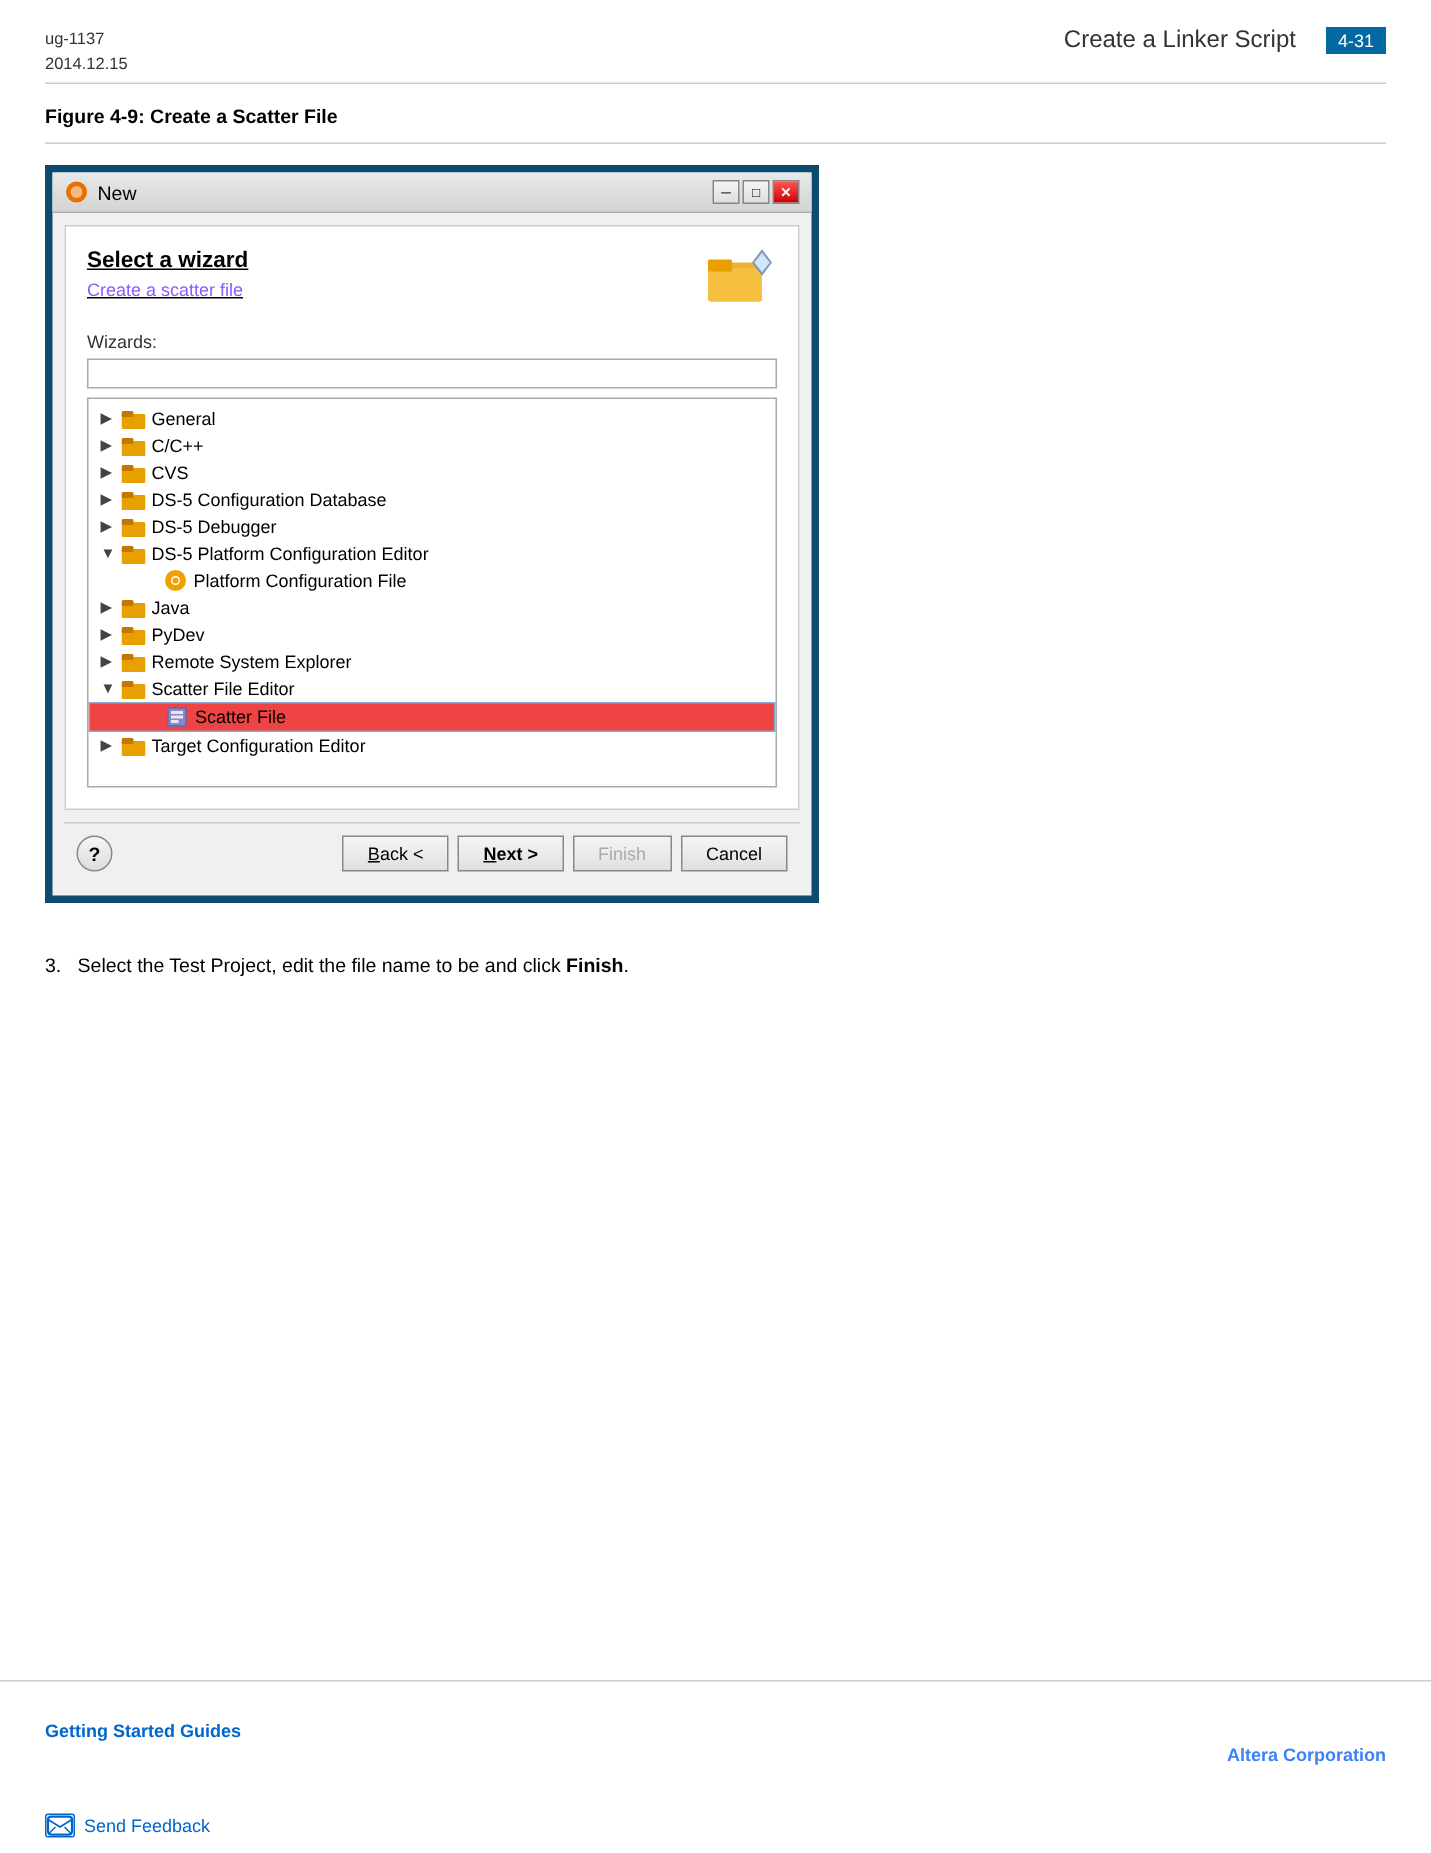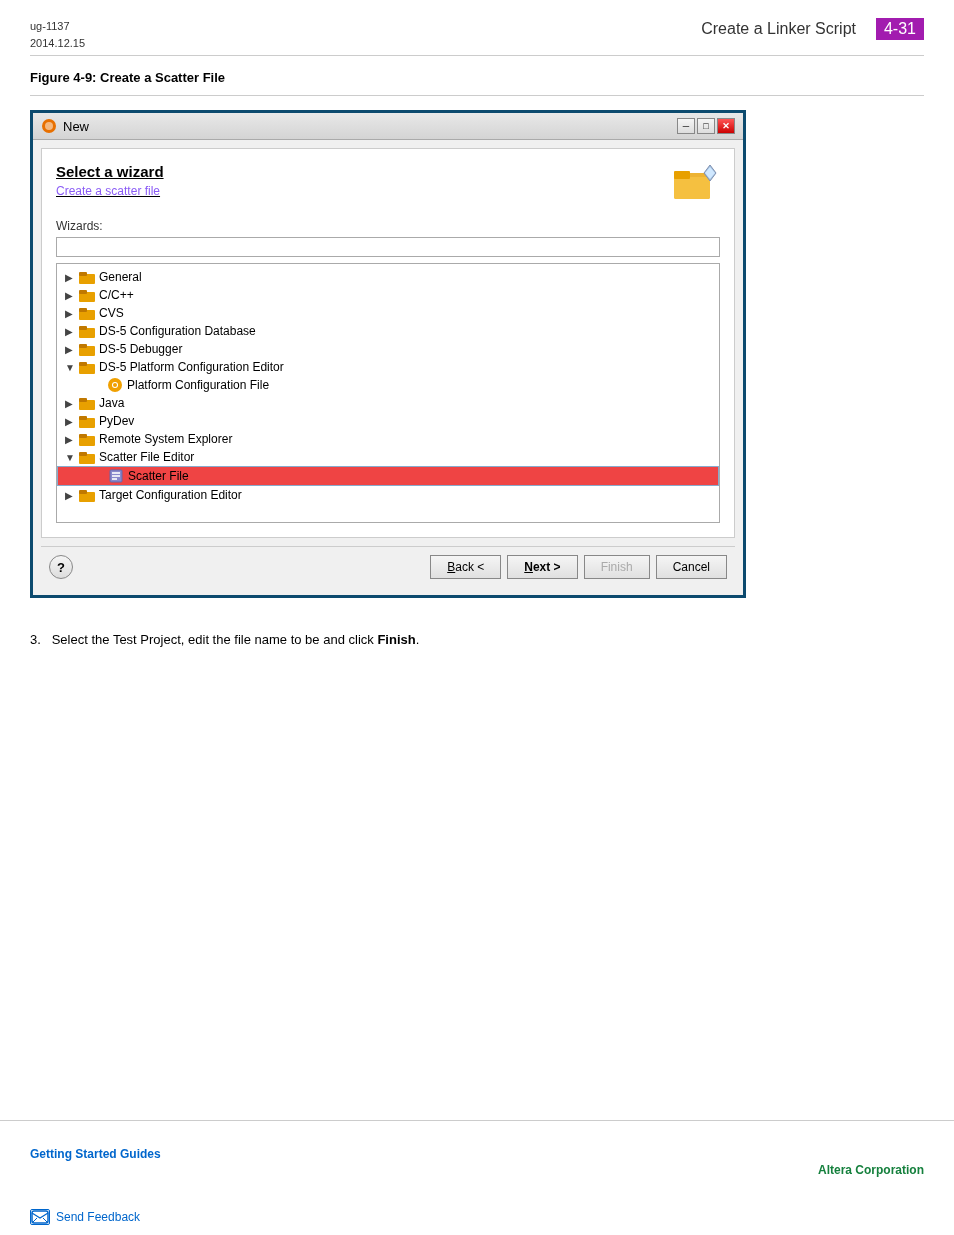--- a/index.html
+++ b/index.html
@@ -28,46 +28,46 @@
       display: flex;
       align-items: center;
       gap: 20px;
       font-size: 12px;
     }
     .page-title-right {
       font-size: 16px;
       color: #333;
     }
     .page-number-badge {
-      background: #a21caf;
+      background: #0369a1;
       color: #fff;
-      font-size: 16px;
+      font-size: 12px;
       padding: 2px 8px;
     }
 
     
     .divider {
       border: none;
       border-top: 1px solid #ccc;
       margin: 0 30px;
     }
 
     
     .figure-caption {
       padding: 14px 30px 10px 30px;
       font-size: 13px;
       font-weight: bold;
     }
 
     
     .dialog-container {
       margin: 0 30px 20px 30px;
-      border: 3px solid #0c4a6e;
+      border: 5px solid #0c4a6e;
       background: #f0f0f0;
-      width: 716px;
+      width: 516px;
     }
 
     
     .dialog-titlebar {
       background: linear-gradient(to bottom, #e8e8e8, #d4d4d4);
       border-bottom: 1px solid #aaa;
       padding: 5px 8px;
       display: flex;
       align-items: center;
       justify-content: space-between;
@@ -249,21 +249,21 @@
       align-items: center;
     }
     .footer-left {
       color: #0066cc;
       font-size: 12px;
       font-weight: bold;
     }
     .footer-right {
       font-size: 12px;
       font-weight: bold;
-      color: #15803d;
+      color: #3b82f6;
       margin-top: 32px;
     }
 
     
     .send-feedback {
       position: absolute;
       bottom: 10px;
       left: 30px;
       display: flex;
       align-items: center;

